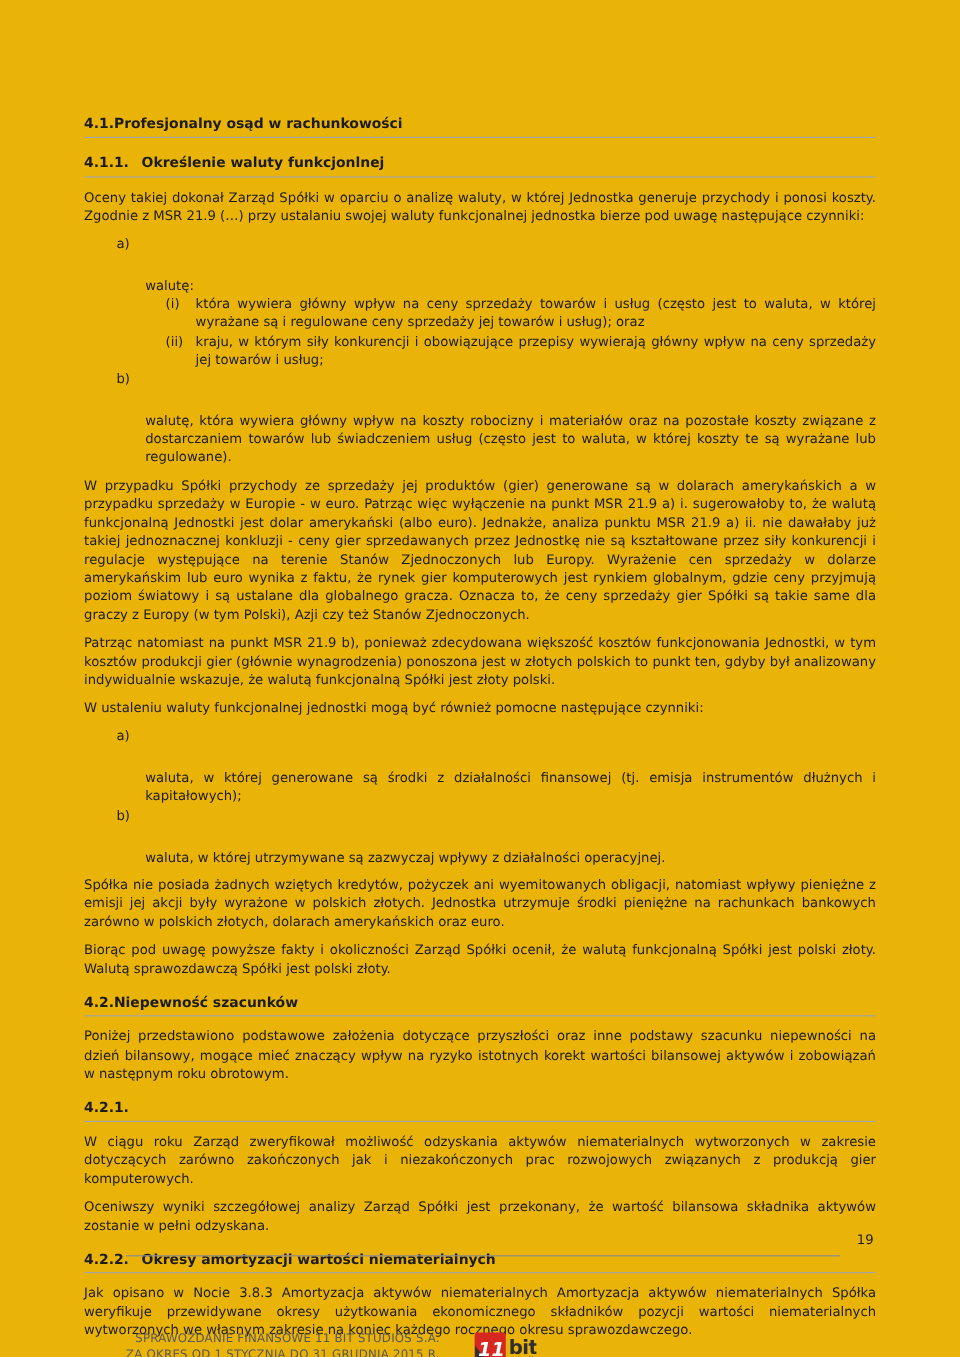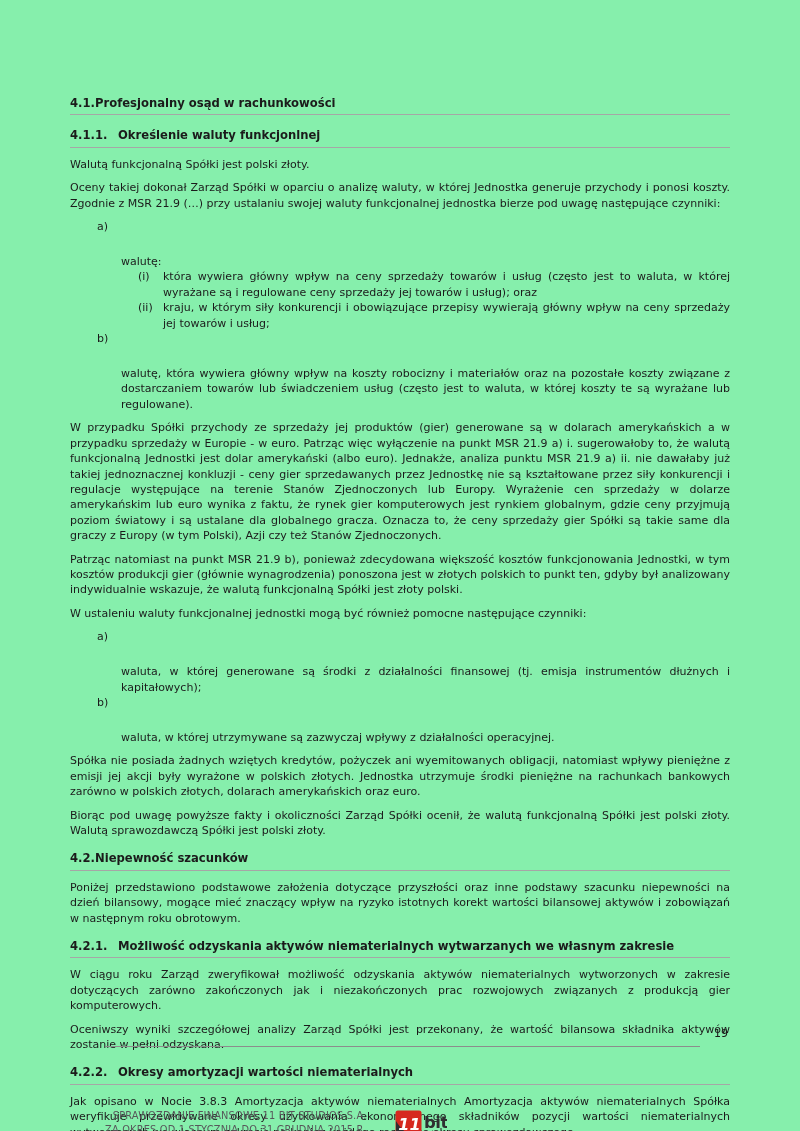--- a/index.html
+++ b/index.html
@@ -6,21 +6,21 @@
   body {
     font-family: "DejaVu Sans", "Liberation Sans", sans-serif;
     color: #1b1b1b;
     -webkit-font-smoothing: antialiased;
   }
   .page {
     position: relative;
     width: 800px;
     height: 1131px;
     margin: 0 auto;
-    background: #86efac;
+    background: #eab308;
     overflow: hidden;
   }
   .doc-body {
     position: absolute;
     top: 96px;
     left: 70px;
     width: 660px;
     font-size: 11px;
     line-height: 15.4px;
   }
@@ -96,21 +96,20 @@
 
   <div class="doc-body">
       <div class="heading h-l1">
         <span class="hnum">4.1.</span>
         <span class="htitle">Profesjonalny osąd w rachunkowości</span>
       </div>
       <div class="heading h-l2">
         <span class="hnum">4.1.1.</span>
         <span class="htitle">Określenie waluty funkcjonlnej</span>
       </div>
-      <p class="para">Walutą funkcjonalną Spółki jest polski złoty.</p>
       <p class="para">Oceny takiej dokonał Zarząd Spółki w oparciu o analizę waluty, w której Jednostka generuje przychody i ponosi koszty. Zgodnie z MSR 21.9 (…) przy ustalaniu swojej waluty funkcjonalnej jednostka bierze pod uwagę następujące czynniki:</p>
       <div class="list">
         <div class="li-row">
           <span class="li-marker">a)</span>
           <div class="li-body">
             <div class="li-text">walutę:</div>
             <div class="sub-row">
               <span class="sub-marker">(i)</span>
               <div class="sub-text">która wywiera główny wpływ na ceny sprzedaży towarów i usług (często jest to waluta, w której wyrażane są i regulowane ceny sprzedaży jej towarów i usług); oraz</div>
             </div>
@@ -146,21 +145,20 @@
       </div>
       <p class="para">Spółka nie posiada żadnych wziętych kredytów, pożyczek ani wyemitowanych obligacji, natomiast wpływy pieniężne z emisji jej akcji były wyrażone w polskich złotych. Jednostka utrzymuje środki pieniężne na rachunkach bankowych zarówno w polskich złotych, dolarach amerykańskich oraz euro.</p>
       <p class="para">Biorąc pod uwagę powyższe fakty i okoliczności Zarząd Spółki ocenił, że walutą funkcjonalną Spółki jest polski złoty. Walutą sprawozdawczą Spółki jest polski złoty.</p>
       <div class="heading h-l1">
         <span class="hnum">4.2.</span>
         <span class="htitle">Niepewność szacunków</span>
       </div>
       <p class="para">Poniżej przedstawiono podstawowe założenia dotyczące przyszłości oraz inne podstawy szacunku niepewności na dzień bilansowy, mogące mieć znaczący wpływ na ryzyko istotnych korekt wartości bilansowej aktywów i zobowiązań w następnym roku obrotowym.</p>
       <div class="heading h-l2">
         <span class="hnum">4.2.1.</span>
-        <span class="htitle">Możliwość odzyskania aktywów niematerialnych wytwarzanych we własnym zakresie</span>
       </div>
       <p class="para">W ciągu roku Zarząd zweryfikował możliwość odzyskania aktywów niematerialnych wytworzonych w zakresie dotyczących zarówno zakończonych jak i niezakończonych prac rozwojowych związanych z produkcją gier komputerowych.</p>
       <p class="para">Oceniwszy wyniki szczegółowej analizy Zarząd Spółki jest przekonany, że wartość bilansowa składnika aktywów zostanie w pełni odzyskana.</p>
       <div class="heading h-l2">
         <span class="hnum">4.2.2.</span>
         <span class="htitle">Okresy amortyzacji wartości niematerialnych</span>
       </div>
       <p class="para">Jak opisano w Nocie 3.8.3 Amortyzacja aktywów niematerialnych Amortyzacja aktywów niematerialnych Spółka weryfikuje przewidywane okresy użytkowania ekonomicznego składników pozycji wartości niematerialnych wytworzonych we własnym zakresie na koniec każdego rocznego okresu sprawozdawczego.</p>
     </div>
 

